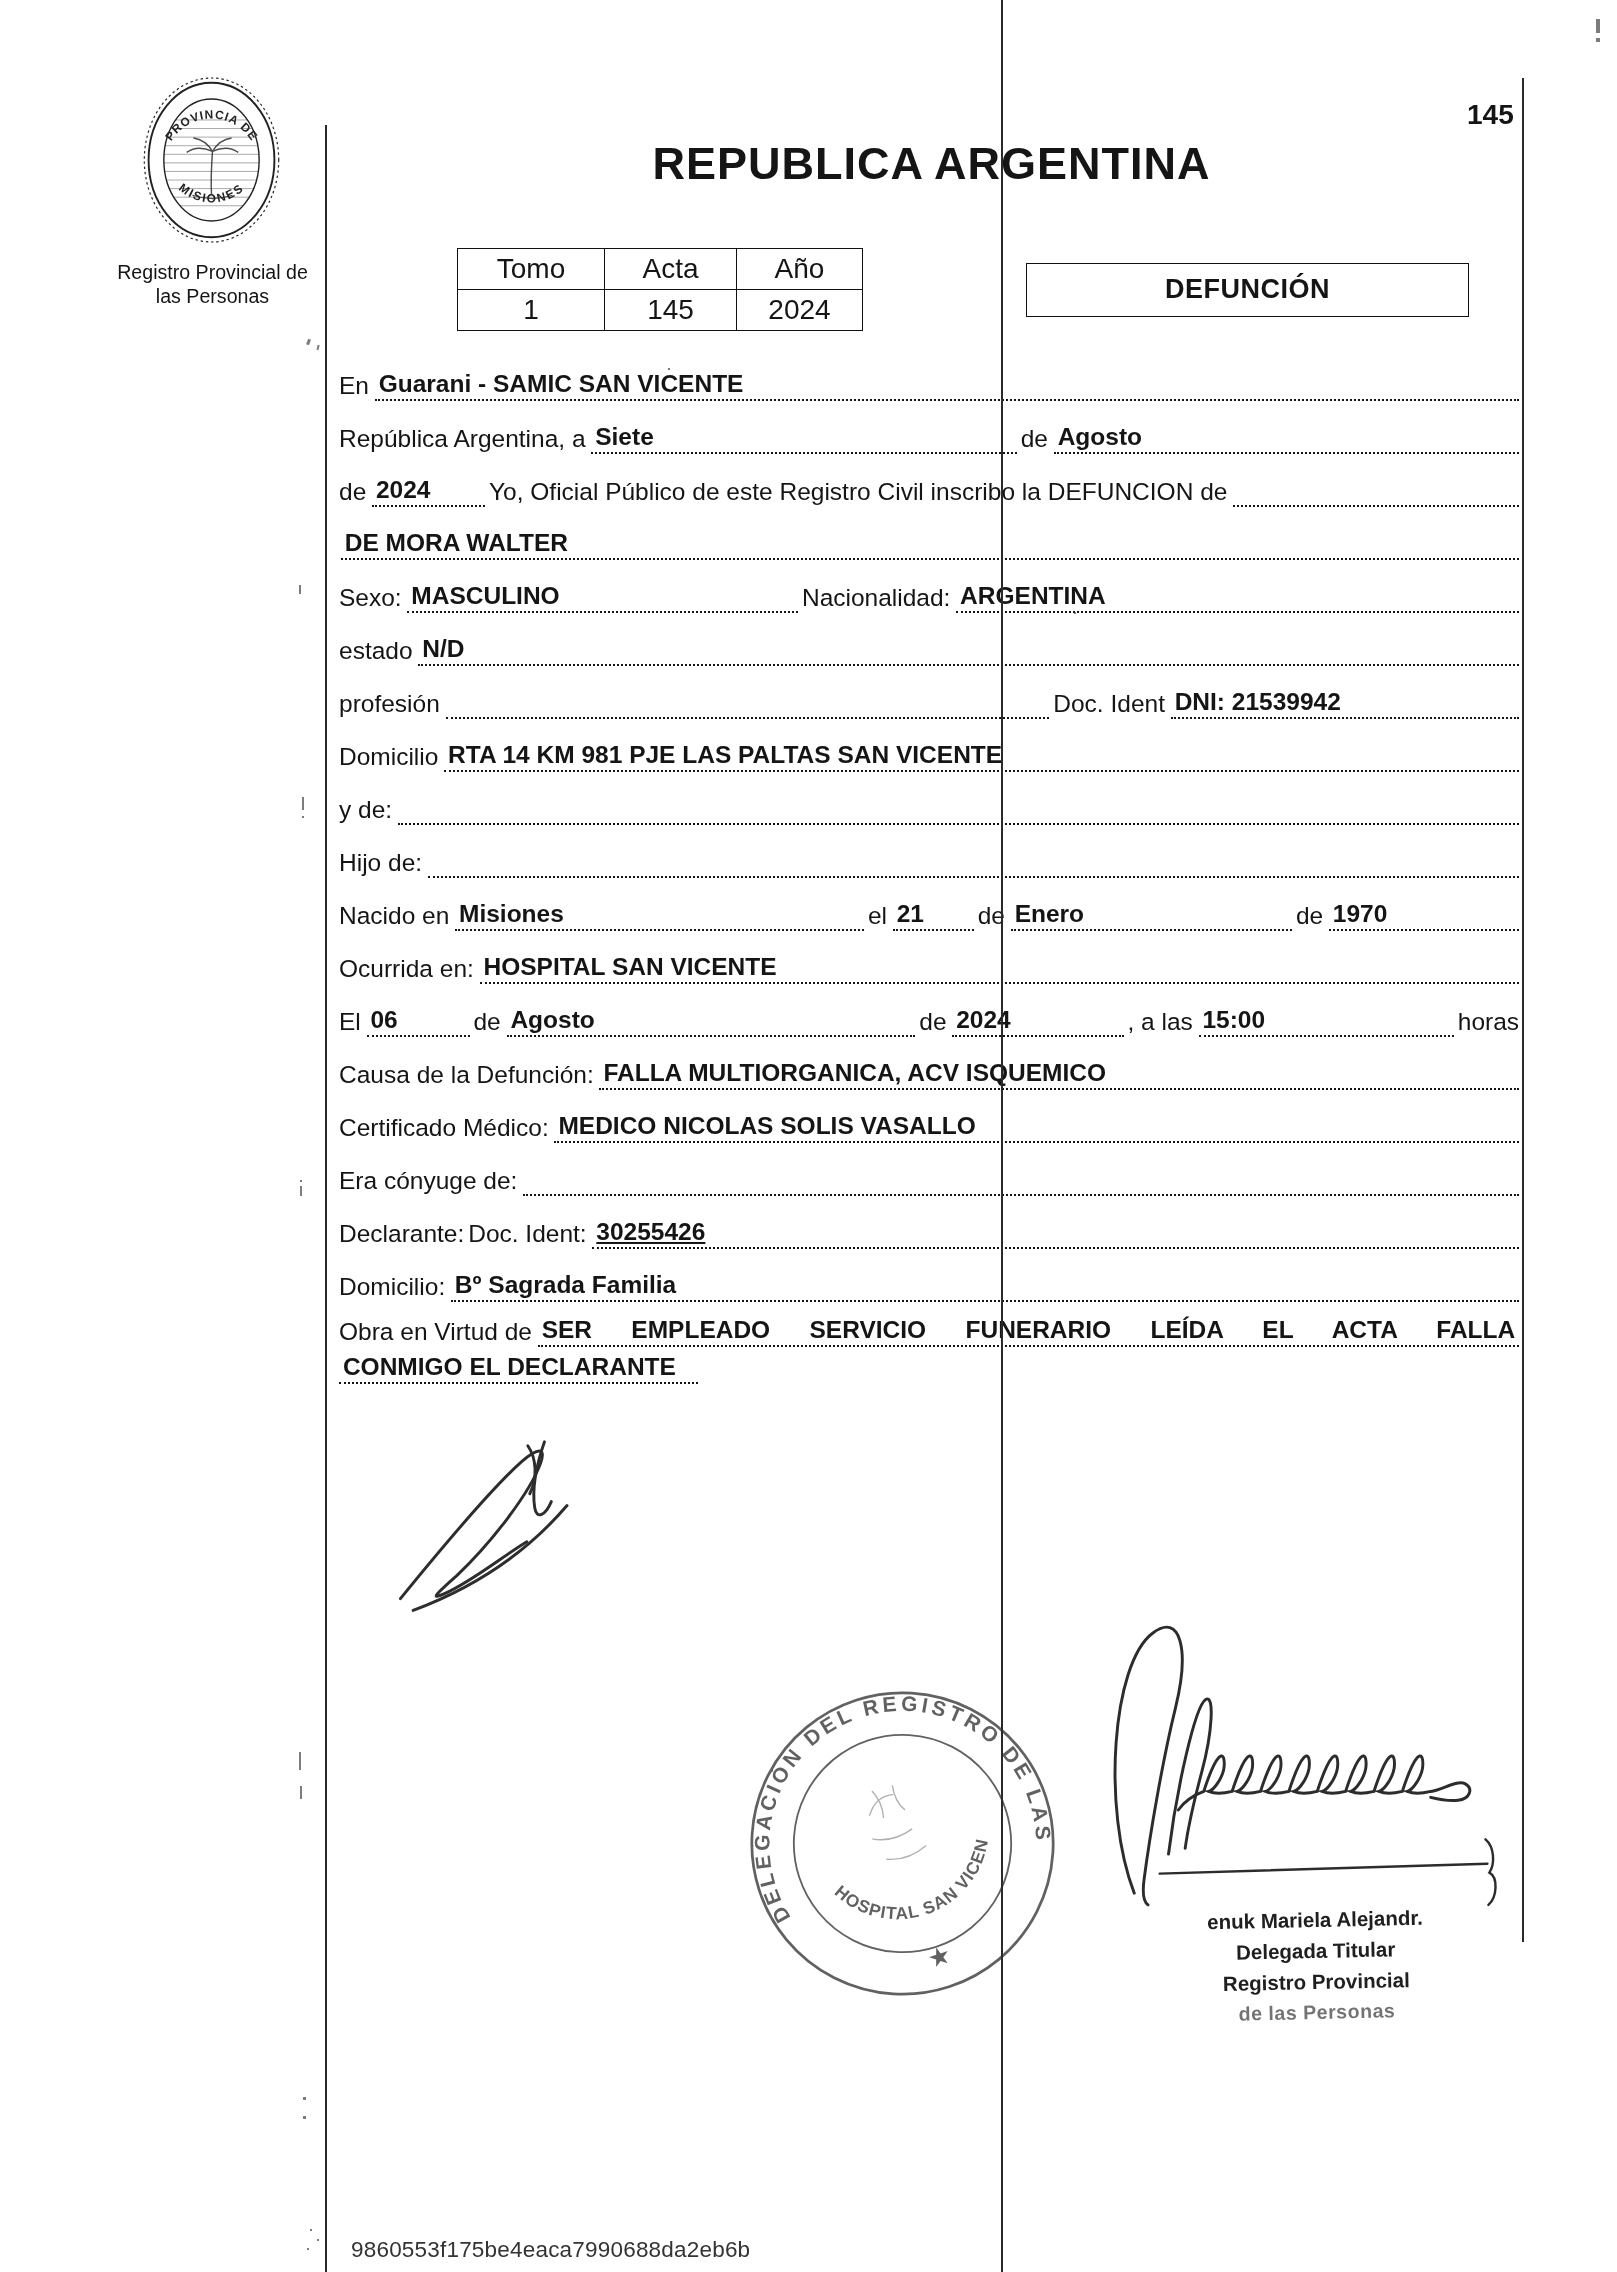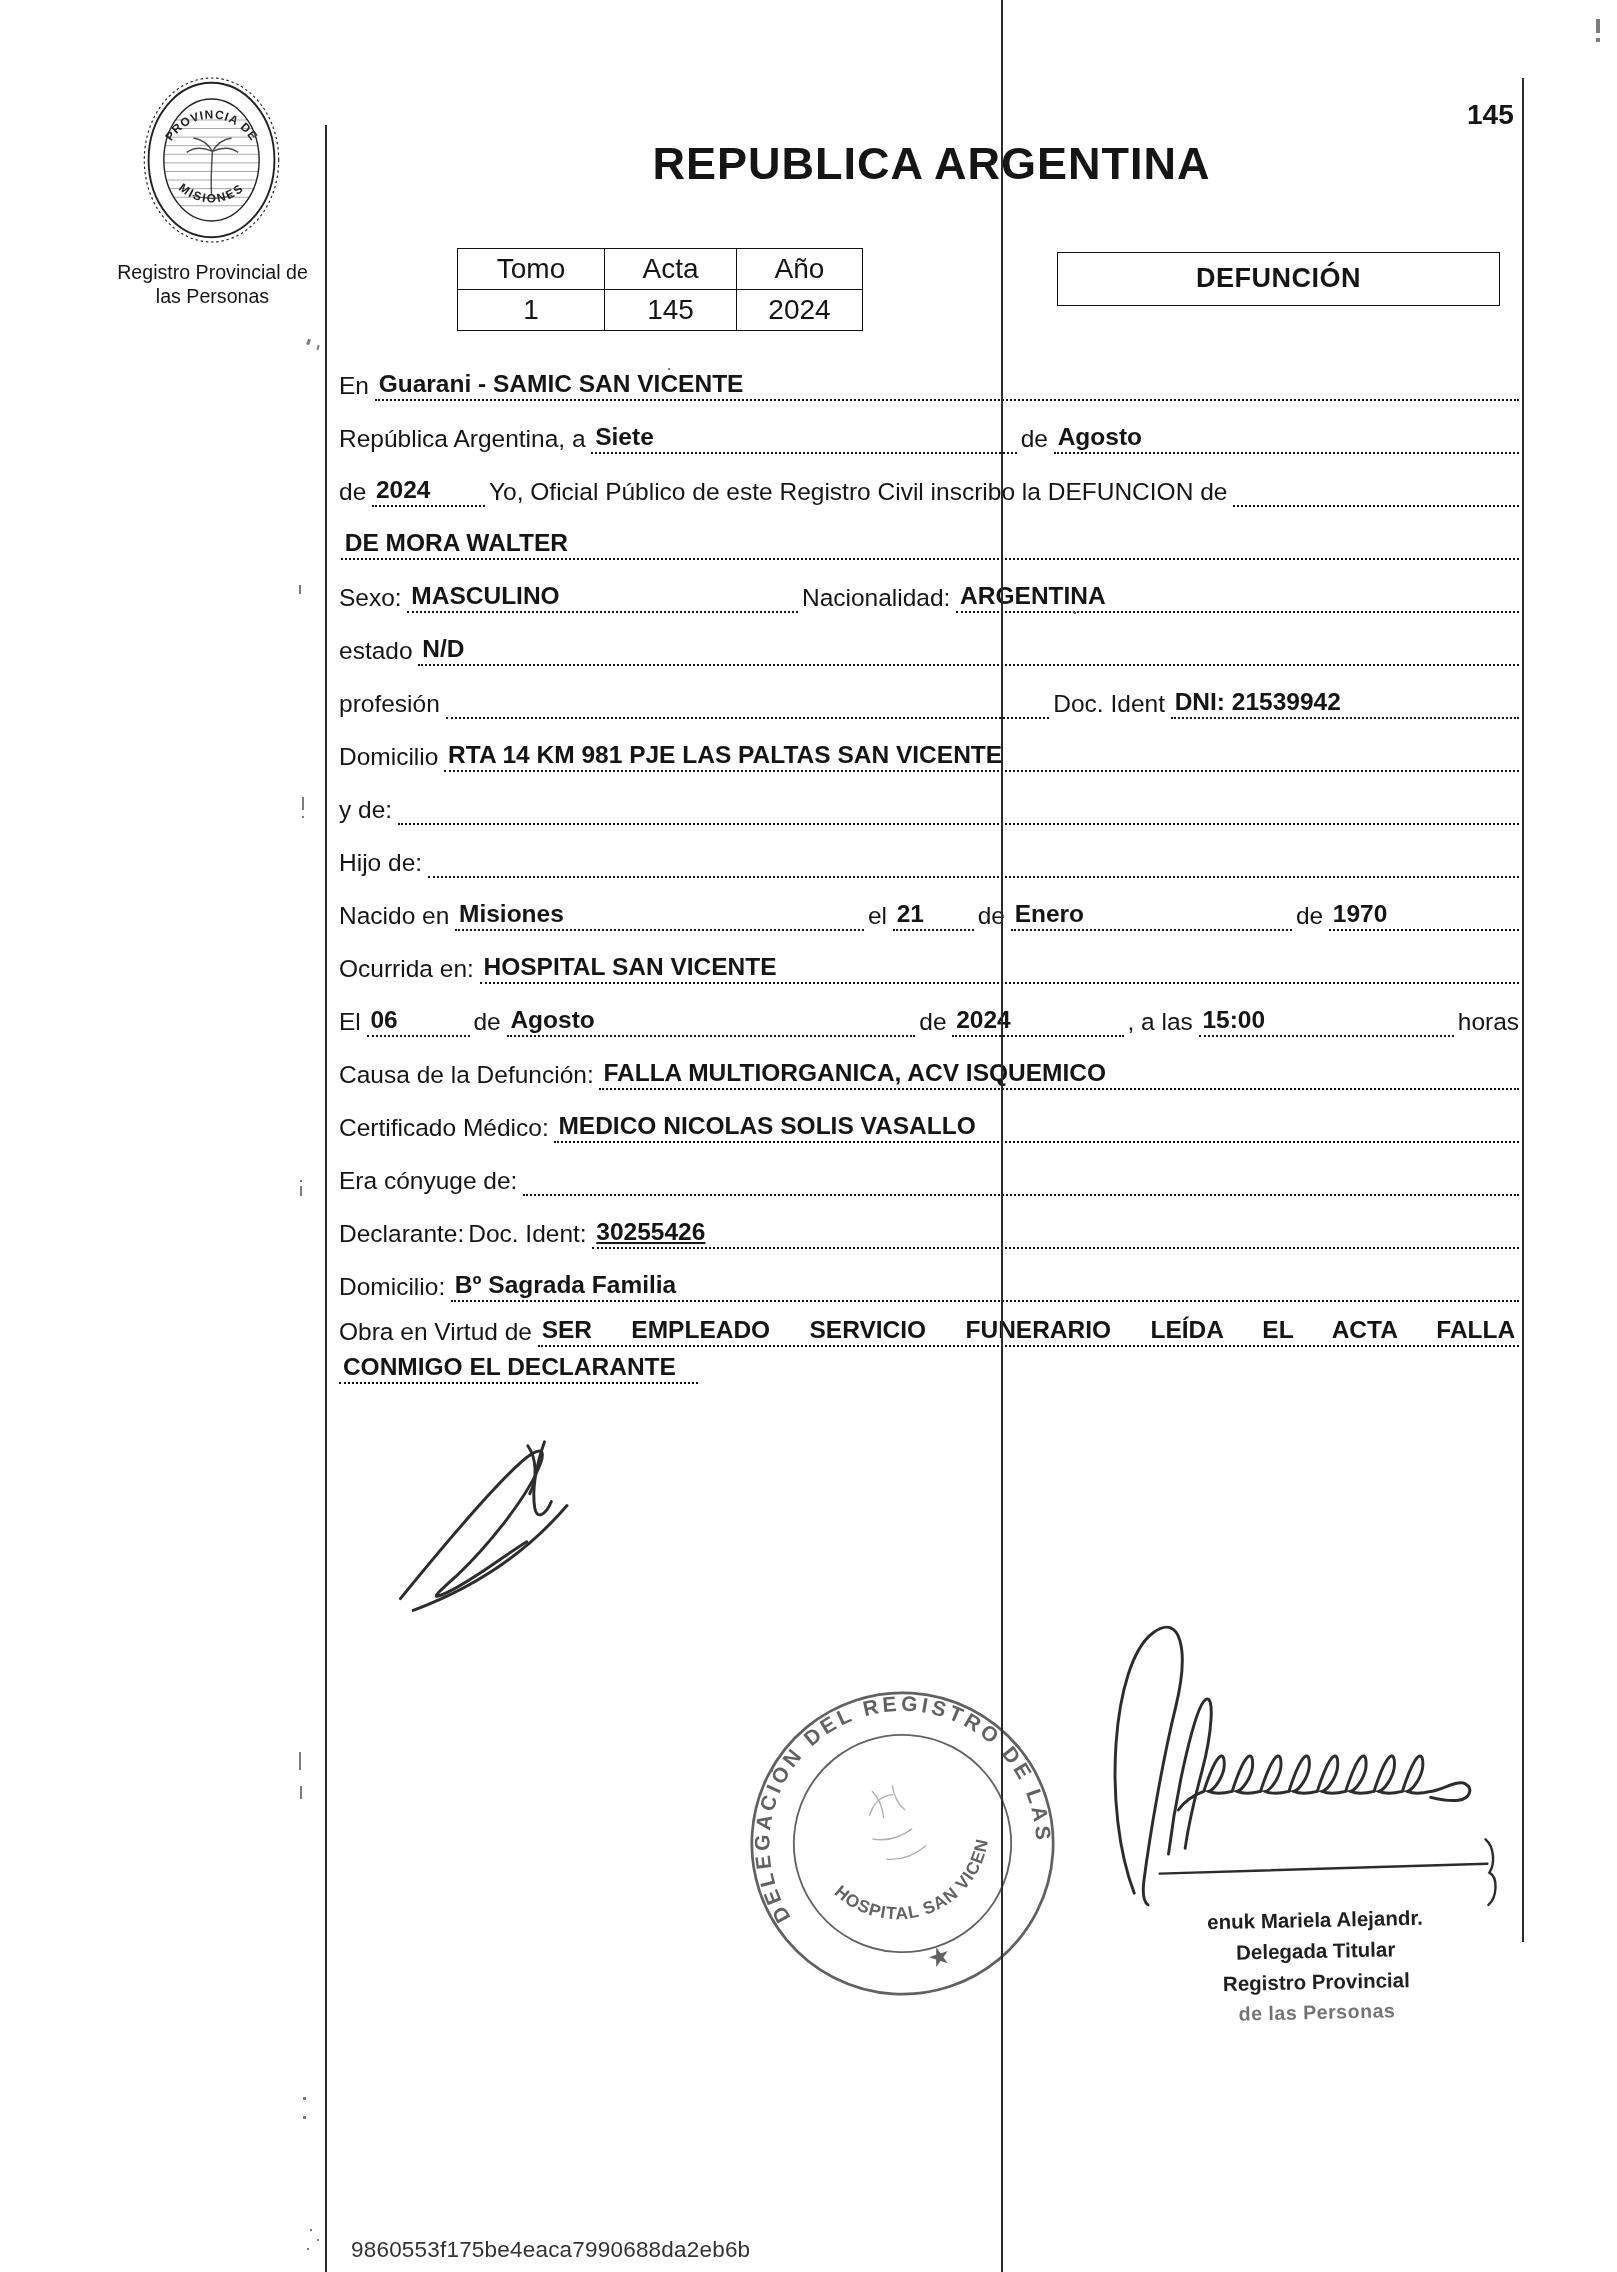--- a/index.html
+++ b/index.html
@@ -105,21 +105,21 @@
       <td class="c-anio">Año</td>
     </tr>
     <tr>
       <td>1</td>
       <td>145</td>
       <td>2024</td>
     </tr>
   </tbody>
     </table>
 
-  <div class="abs type-box" style="left:1026px; top:252px;margin-left:31px;">DEFUNCIÓN</div>
+  <div class="abs type-box" style="left:1026px; top:263px;">DEFUNCIÓN</div>
 
   <div class="abs form" style="left:338px; top:348px; width:1184px;">
 
     <div class="row">
       <span class="lbl">En</span>
       <span class="fill grow">Guarani - SAMIC SAN VICENTE</span>
     </div>
 
     <div class="row">
       <span class="lbl">República Argentina, a</span>

